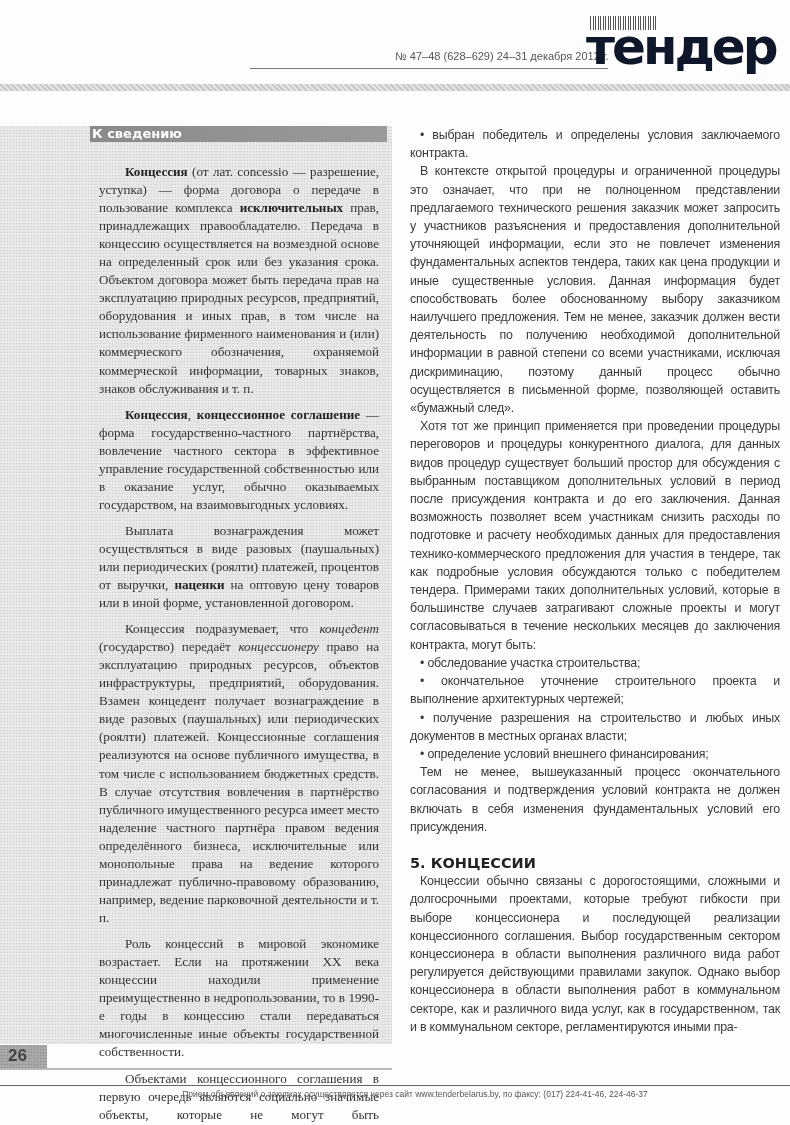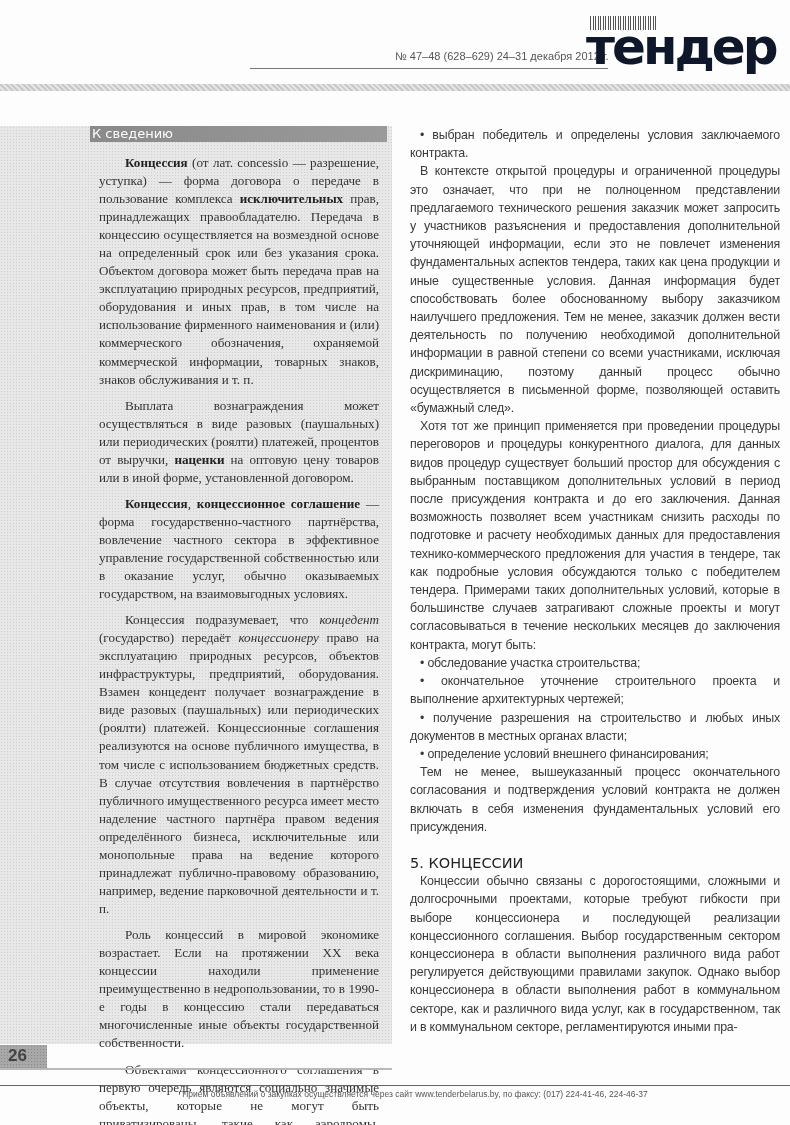--- a/index.html
+++ b/index.html
@@ -35,23 +35,23 @@
     background-color: #e7e7e7;
     background-image: radial-gradient(#cfcfcf 0.8px, transparent 0.9px);
     background-size: 3px 3px;
   }
   .sidebar {
     position: absolute; left: 91px; top: 126px; width: 296px;
     font-family: "Liberation Serif", serif; font-size: 13.1px; line-height: 18.05px;
     color: #333; text-align: justify;
   }
   .sidebar-title {
-    height: 16px; line-height: 16px; margin: 0 0 12px -1px; padding-left: 2px;
+    height: 16px; line-height: 16px; margin: 0 0 21px -1px; padding-left: 2px;
     background: linear-gradient(90deg, #8a8a8a, #9a9a9a);
-    color: #fff; font-family: "DejaVu Sans", sans-serif; font-weight: normal; font-size: 13px;
+    color: #fff; font-family: "DejaVu Sans", sans-serif; font-weight: bold; font-size: 13px;
   }
   .sidebar p { margin: 8px; text-indent: 26px; hyphens: auto; }
   .sidebar b { font-weight: bold; color: #222; }
   .source {
     text-align: right; font-style: italic; margin-top: 8px !important; text-indent: 0 !important;
     font-size: 13px;
   }
   .page-number-box {
     position: absolute; left: 0; top: 1045px; width: 47px; height: 23px;
     background-color: #a8a8a8;
@@ -67,21 +67,21 @@
   
   .main {
     position: absolute; left: 410px; top: 126px; width: 370px;
     font-family: "Liberation Sans", sans-serif; font-size: 12.4px; line-height: 18.2px;
     color: #3a3a3a; text-align: justify; letter-spacing: -0.2px;
   }
   .main p { margin: 0; text-indent: 10px; }
   .main .bullet { text-indent: 10px; }
   .main .bullet::before { content: "• "; }
   .section-heading {
-    font-family: "DejaVu Sans", sans-serif; font-weight: normal; font-size: 14.5px;
+    font-family: "DejaVu Sans", sans-serif; font-weight: bold; font-size: 14.5px;
     color: #222; margin: 18px 0 0 0; letter-spacing: 0;
   }
   .sub-heading {
     font-family: "DejaVu Sans", sans-serif; font-weight: bold; font-size: 13.5px;
     color: #222; margin: 16px 0 22px 0; letter-spacing: 0;
   }
 
   
   .footer-rule { position: absolute; left: 0; top: 1085px; width: 790px; height: 1px; background: #666; }
   .footer-text {
@@ -101,23 +101,23 @@
   </div>
   <div class="header-band"></div>
 </div>
 
 <div class="sidebar-bg"></div>
 <div class="sidebar">
   <div class="sidebar-title">К сведению</div>
 
   <p><b>Концессия</b><span> (от лат. concessio — разрешение, уступка) — форма договора о передаче в пользование комплекса </span><b>исключительных</b><span> прав, принадлежащих правообладателю. Передача в концессию осуществляется на возмездной основе на определенный срок или без указания срока. Объектом договора может быть передача прав на эксплуатацию природных ресурсов, предприятий, оборудования и иных прав, в том числе на использование фирменного наименования и (или) коммерческого обозначения, охраняемой коммерческой информации, товарных знаков, знаков обслуживания и т. п.</span></p>
 
+  <p><b>Концессия</b><span>, </span><b>концессионное соглашение</b><span> — форма государственно-частного партнёрства, вовлечение частного сектора в эффективное управление государственной собственностью или в оказание услуг, обычно оказываемых государством, на взаимовыгодных условиях.</span></p>
+
   <p><span>Выплата вознаграждения может осуществляться в виде разовых (паушальных) или периодических (роялти) платежей, процентов от выручки, </span><b>наценки</b><span> на оптовую цену товаров или в иной форме, установленной договором.</span></p>
-
-  <p><b>Концессия</b><span>, </span><b>концессионное соглашение</b><span> — форма государственно-частного партнёрства, вовлечение частного сектора в эффективное управление государственной собственностью или в оказание услуг, обычно оказываемых государством, на взаимовыгодных условиях.</span></p>
 
   <p><span>Концессия подразумевает, что </span><i>концедент</i><span> (государство) передаёт </span><i>концессионеру</i><span> право на эксплуатацию природных ресурсов, объектов инфраструктуры, предприятий, оборудования. Взамен концедент получает вознаграждение в виде разовых (паушальных) или периодических (роялти) платежей. Концессионные соглашения реализуются на основе публичного имущества, в том числе с использованием бюджетных средств. В случае отсутствия вовлечения в партнёрство публичного имущественного ресурса имеет место наделение частного партнёра правом ведения определённого бизнеса, исключительные или монопольные права на ведение которого принадлежат публично-правовому образованию, например, ведение парковочной деятельности и т. п.</span></p>
 
   <p><span>Роль концессий в мировой экономике возрастает. Если на протяжении XX века концессии находили применение преимущественно в недропользовании, то в 1990-е годы в концессию стали передаваться многочисленные иные объекты государственной собственности.</span></p>
 
   <p style="margin-top:9px"><span>Объектами концессионного соглашения в первую очередь являются социально значимые объекты, которые не могут быть приватизированы, такие как аэродромы, железные дороги, объекты ЖКХ и другие инфраструктурные сооружения, а также системы общественного транспорта, объекты здравоохранения, образования, культуры и спорта.</span></p>
 
   <p class="source">http://ru.wikipedia.org/wiki/концессия</p>
 </div>
 

